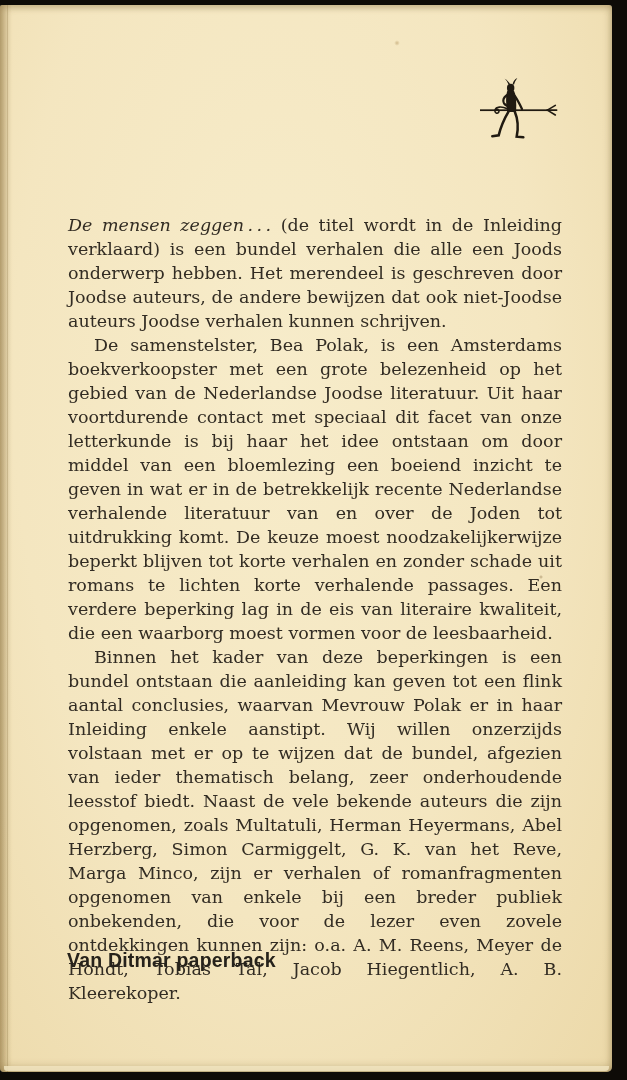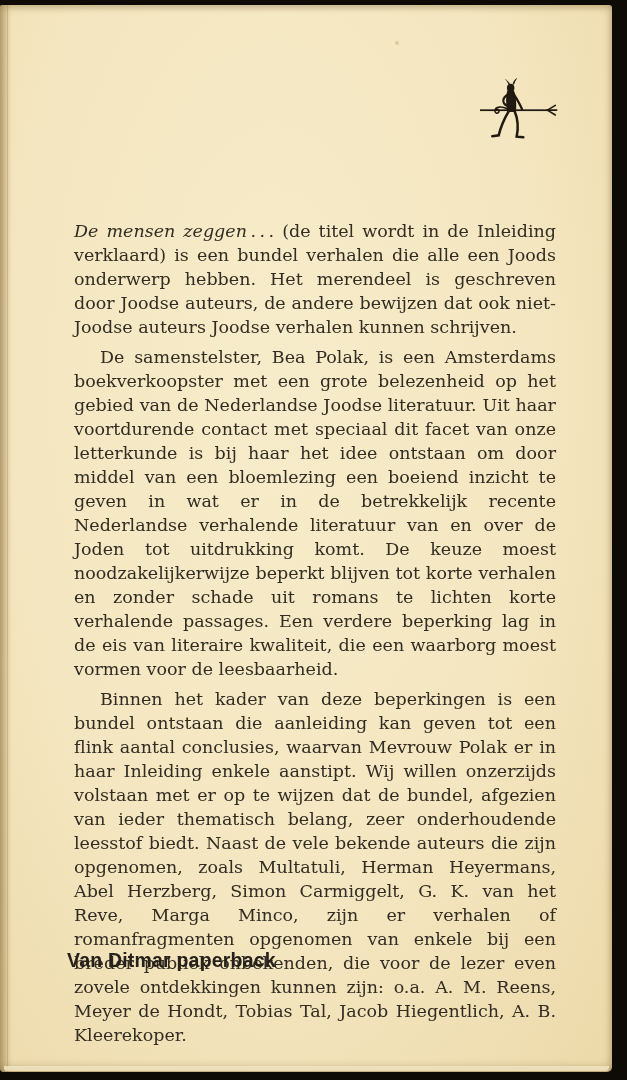--- a/index.html
+++ b/index.html
@@ -34,21 +34,21 @@
   }
   .logo{position:absolute;left:478px;top:73px;width:80px;height:64px;}
   .logo svg{display:block;width:100%;height:100%;}
   .blurb{
     position:absolute;left:68px;top:208px;width:494px;
     color:#322c23;
     font-family:"DejaVu Serif",serif;
     font-size:17.5px;line-height:24px;
     text-align:justify;
   }
-  .blurb p{margin:6px;}
+  .blurb p{margin:0;}
   .blurb p.indent{text-indent:26px;}
   .lead-italic{font-style:italic;}
   .imprint{
     position:absolute;left:67px;top:944px;
     font-weight:bold;font-size:19.5px;letter-spacing:.2px;color:#26221b;
     font-family:"Liberation Sans",sans-serif;
   }
   .code{
     position:absolute;right:35px;top:1082px;
     font-weight:bold;font-size:11px;letter-spacing:1.5px;color:#26221b;

